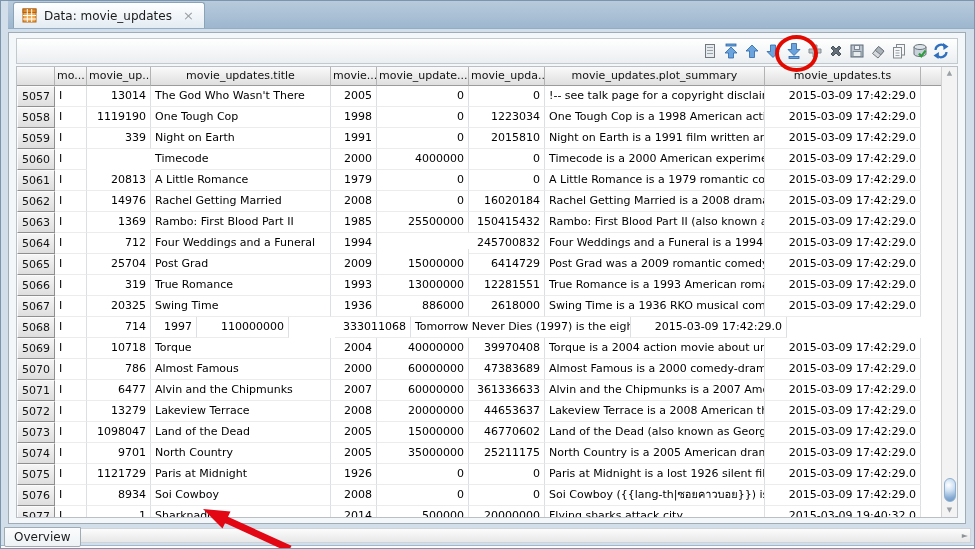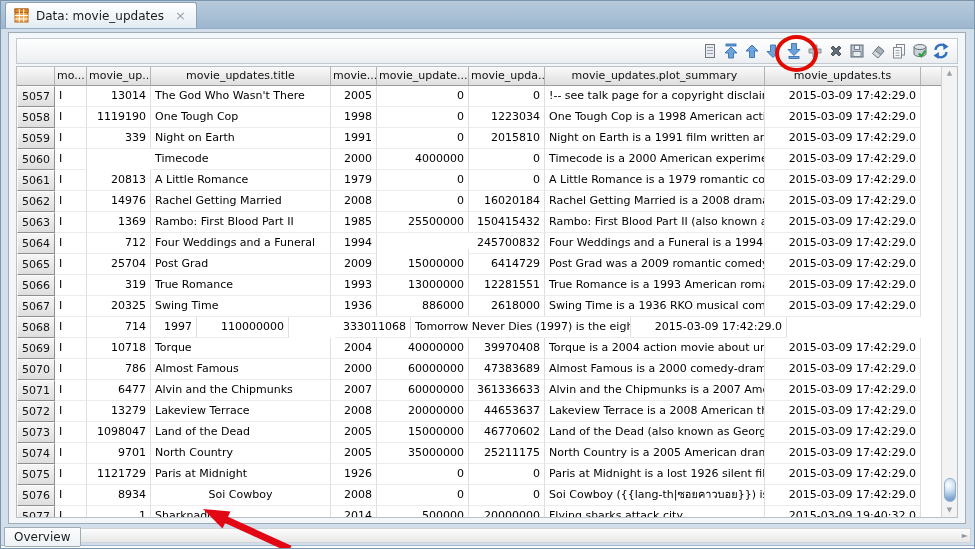--- a/index.html
+++ b/index.html
@@ -5,21 +5,21 @@
   html,body{margin:0;padding:0;}
   body{
     width:975px;height:549px;position:relative;overflow:hidden;
     background:#d2dfeb;
     font-family:"DejaVu Sans","Liberation Sans",sans-serif;
     -webkit-font-smoothing:none;
   }
   .frame{position:absolute;inset:0;border:1px solid #7b95ac;pointer-events:none;z-index:120;}
 
   
-  .tabbar{position:absolute;left:0;top:0;right:0;height:28px;
+  .tabbar{position:absolute;left:8px;top:0;right:0;height:28px;
     background:linear-gradient(#b9cbdc,#9db7cf);border-bottom:1px solid #93adc6;padding-left:17px;}
   .doc-tab{position:absolute;left:5px;top:2px;height:25px;display:flex;align-items:center;gap:7px;
     padding:0 10px 0 8px;background:linear-gradient(#ffffff,#e3ecf3);
     border:1px solid #8ba3b8;border-bottom:none;border-radius:3px 3px 0 0;
     font-size:12px;color:#1b1b1b;cursor:default;}
   .tab-close{color:#9aa0a5;font-size:13px;line-height:10px;margin-left:4px;}
 
   
   .panel{position:absolute;left:8px;top:32px;right:9px;bottom:25px;
     background:#f4f7f9;border:1px solid #9fabb5;}
@@ -447,21 +447,21 @@
             <div class="td ar" style="width: 92px;">0</div>
             <div class="td ar" style="width: 76px;">0</div>
             <div class="td" style="width: 220px;">Paris at Midnight is a lost 1926 silent film</div>
             <div class="td ar" style="width: 156px;">2015-03-09 17:42:29.0</div>
             <div class="td fill"></div>
           </div>
           <div class="tr">
             <div class="gutter">5076</div>
             <div class="td" style="width: 32px;">I</div>
             <div class="td ar" style="width: 64px;">8934</div>
-            <div class="td" style="width: 180px; text-align: center;">Soi Cowboy</div>
+            <div class="td" style="width: 180px;">Soi Cowboy</div>
             <div class="td ar" style="width: 46px;">2008</div>
             <div class="td ar" style="width: 92px;">0</div>
             <div class="td ar" style="width: 76px;">0</div>
             <div class="td" style="width: 220px;">Soi Cowboy ({{lang-th|ซอยคาวบอย}}) is a</div>
             <div class="td ar" style="width: 156px;">2015-03-09 17:42:29.0</div>
             <div class="td fill"></div>
           </div>
           <div class="tr">
             <div class="gutter">5077</div>
             <div class="td" style="width: 32px;">I</div>

